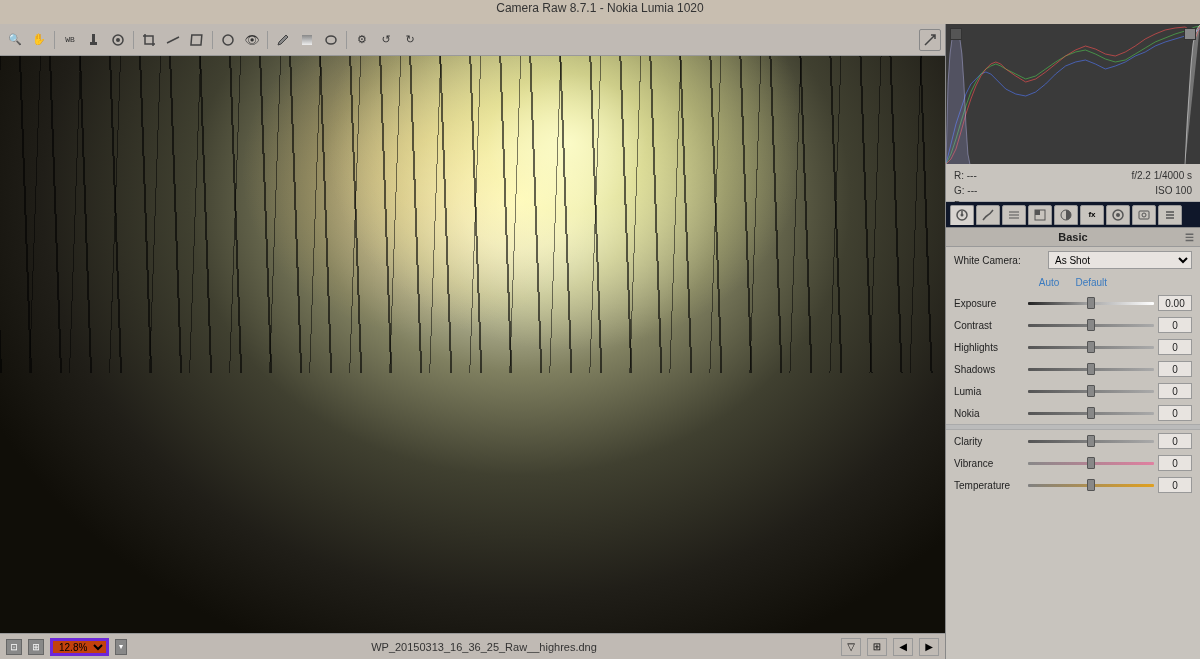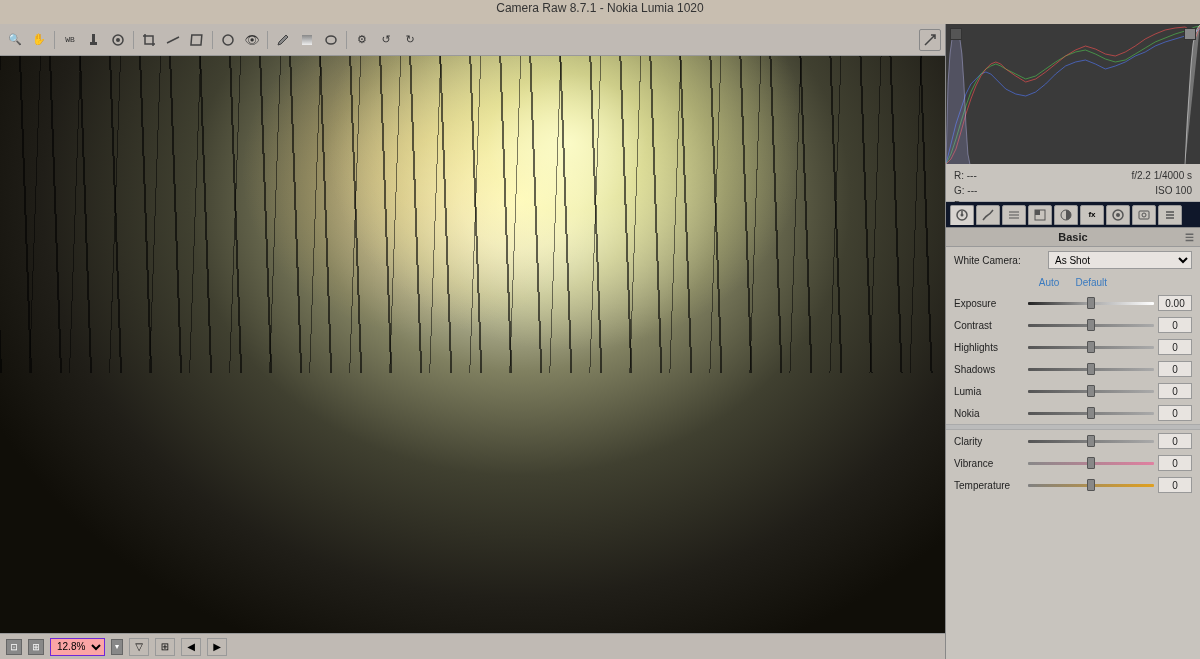--- a/index.html
+++ b/index.html
@@ -107,22 +107,22 @@
       background: #888;
       border: 1px solid #666;
       cursor: pointer;
       display: flex;
       align-items: center;
       justify-content: center;
       font-size: 9px;
       color: #fff;
     }
     .zoom-select {
-      background: #fca5a5;
-      border: 1px solid #6d28d9;
+      background: #c2410c;
+      border: 3px solid #6d28d9;
       font-size: 10px;
       height: 18px;
       padding: 0 2px;
       cursor: pointer;
     }
     #filename-area {
       flex: 1;
       text-align: center;
       font-size: 11px;
       color: #333;
@@ -417,20 +417,21 @@
       <button class="status-btn">⊡</button>
       <button class="status-btn">⊞</button>
       <select class="zoom-select">
         <option>12.8%</option>
         <option>6.3%</option>
         <option>25%</option>
         <option>50%</option>
         <option>100%</option>
       </select>
       <button class="status-btn" style="width:12px;font-size:8px;">▾</button>
+      <span id="filename-area">WP_20150313_16_36_25_Raw__highres.dng</span>
       <button class="status-icon-btn">▽</button>
       <button class="status-icon-btn">⊞</button>
       <button class="status-icon-btn">◀</button>
       <button class="status-icon-btn">▶</button>
     </div>
   </div>
 
   <div id="right-panel">
 
     <div id="histogram-area">

